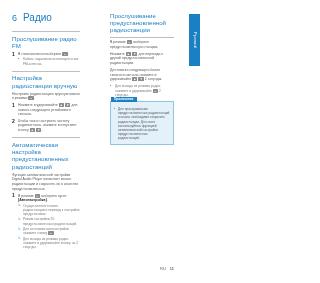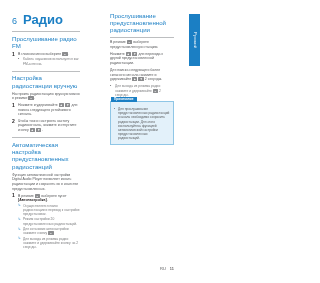--- a/index.html
+++ b/index.html
@@ -51,23 +51,23 @@
     display: flex;
     align-items: baseline;
     gap: 6px;
   }
   .chapter-num {
     font-size: 9px;
     color: #1b7fc4;
     font-weight: normal;
   }
   .chapter-title {
-    font-size: 13px;
+    font-size: 10px;
     color: #1b7fc4;
-    font-weight: bold;
+    font-weight: normal;
   }
 
   
   .col {
     position: absolute;
     top: 31px;
     width: 68px;
   }
   .col-left  { left: 12px; }
   .col-right { left: 110px; top: 12px; width: 64px; }

